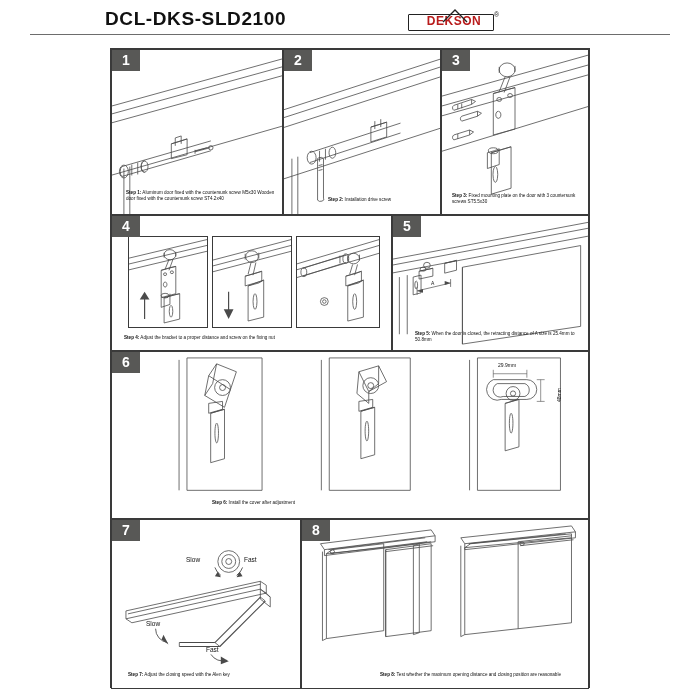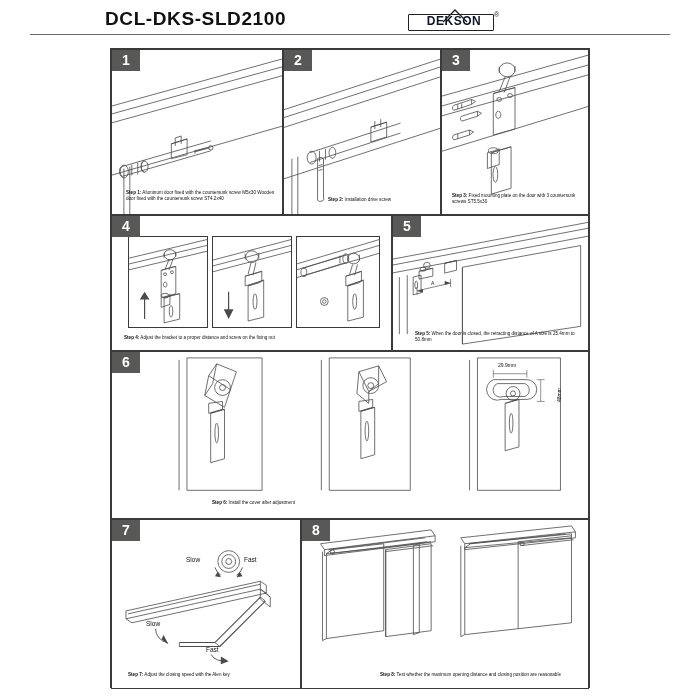--- a/index.html
+++ b/index.html
@@ -27,21 +27,21 @@
   }
   .logo-box{
     position:absolute;left:0;top:3px;width:84px;height:15px;
     border:1.6px solid #222;border-radius:1px;
     background:#fff;
   }
   .logo-text{
     position:absolute;left:4px;top:3px;width:84px;height:15px;
     line-height:15px;text-align:center;
     font-size:12px;font-weight:bold;letter-spacing:.5px;
-    color:#0f172a;
+    color:#b91c1c;
   }
   .logo-swoosh{
     position:absolute;left:34px;top:-2px;width:26px;height:15px;
   }
   .logo-reg{
     position:absolute;left:86px;top:0px;font-size:7px;color:#222;
   }
   .hrule{
     position:absolute;left:30px;top:34px;width:640px;height:0;
     border-top:1.4px solid #6d6d6d;

